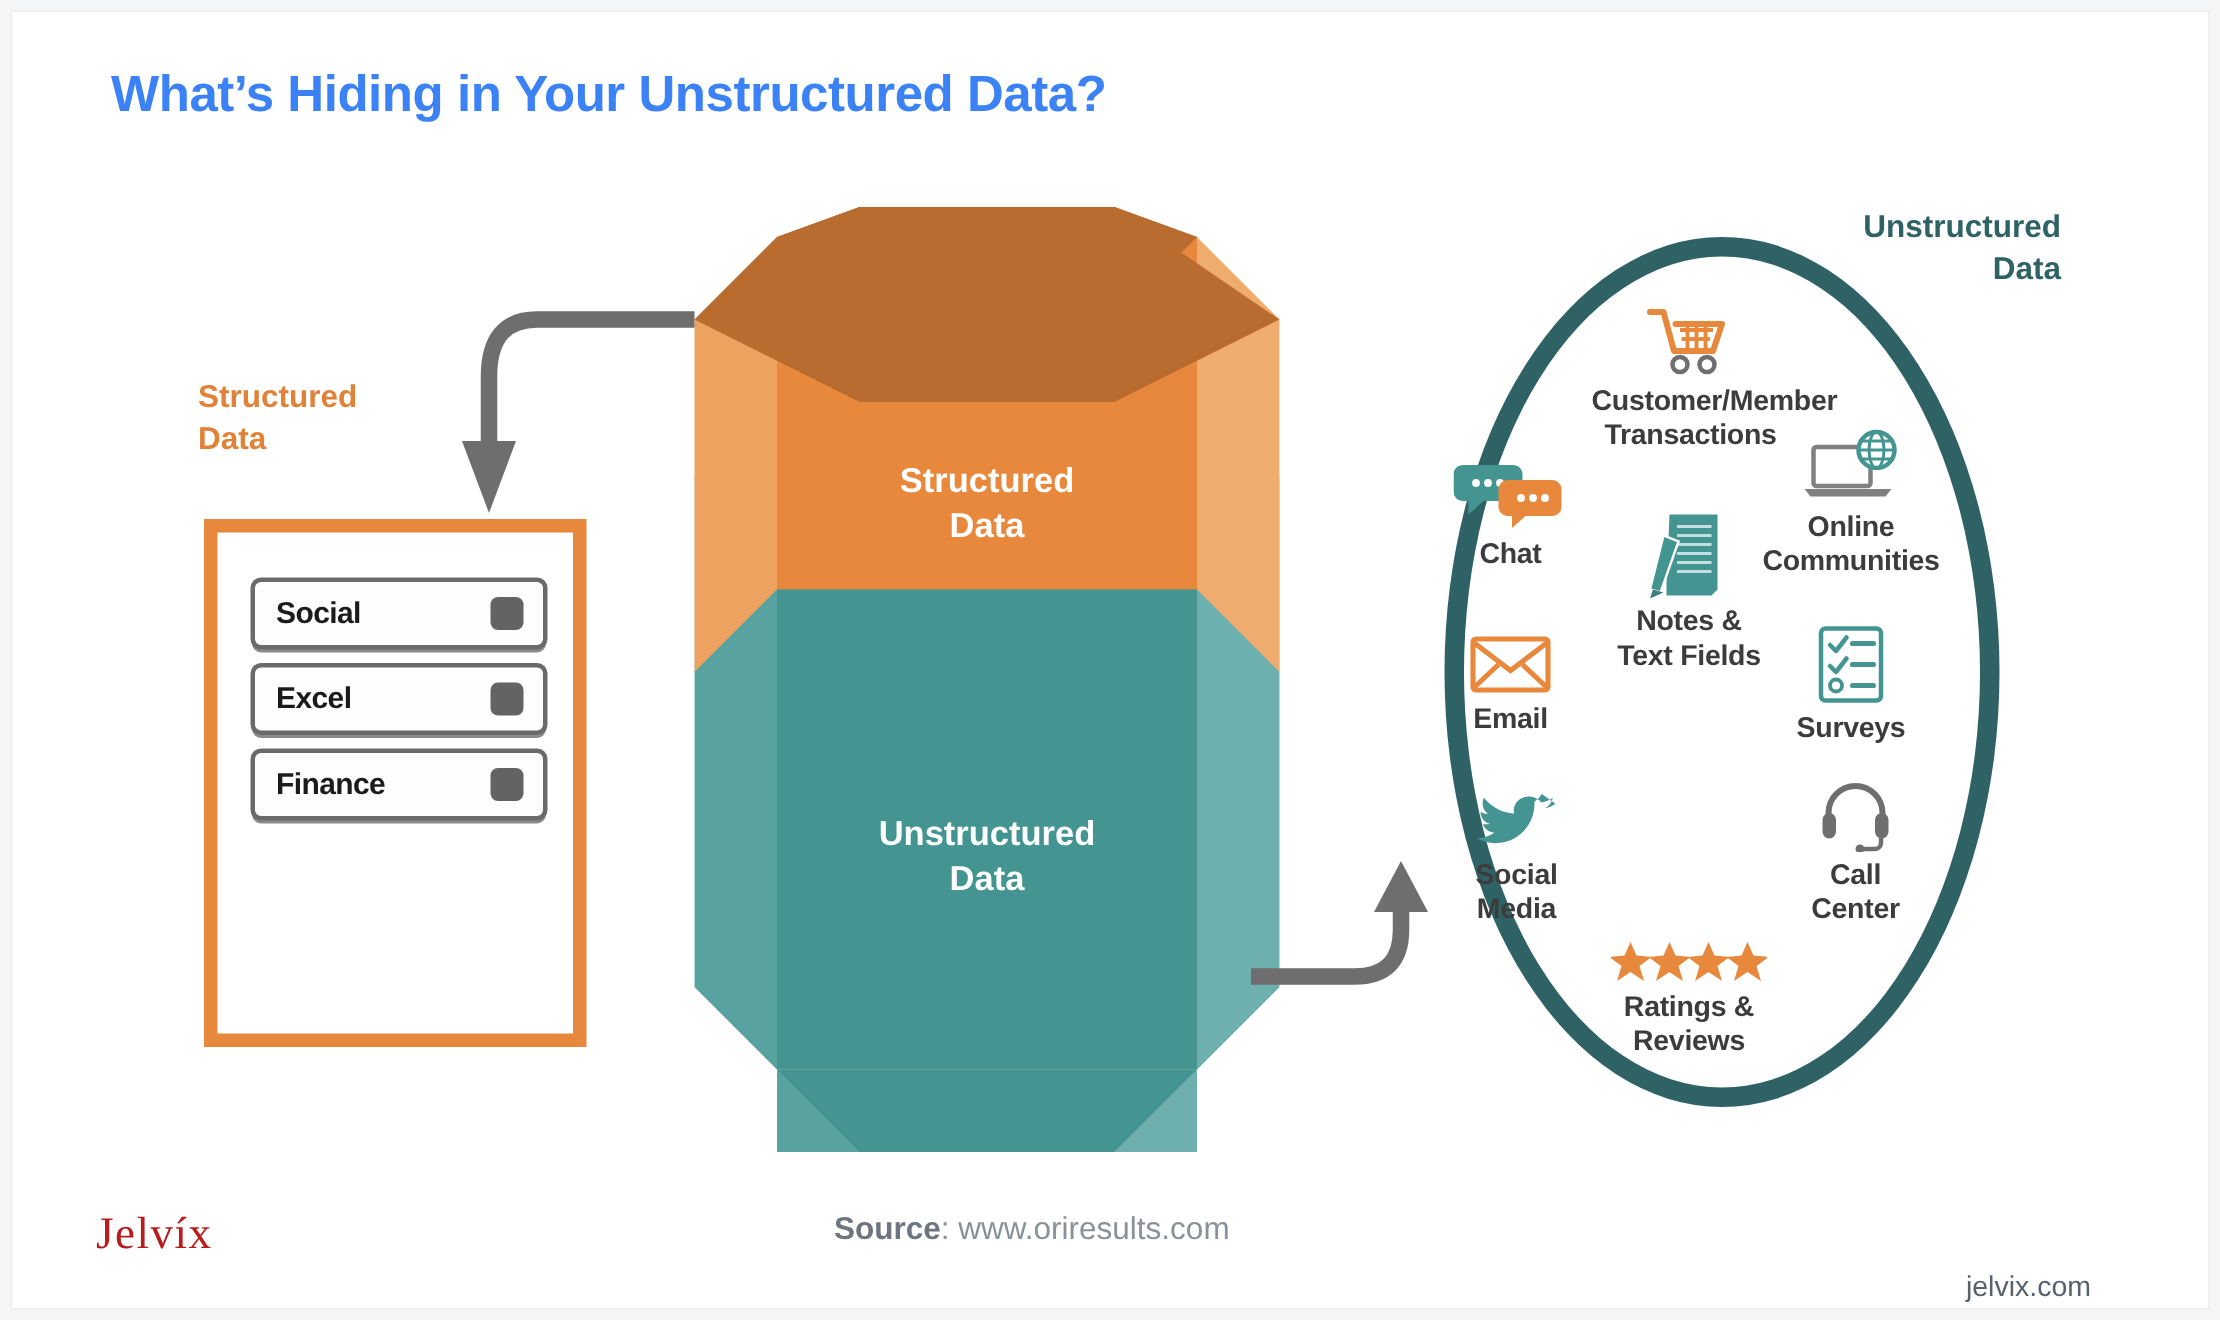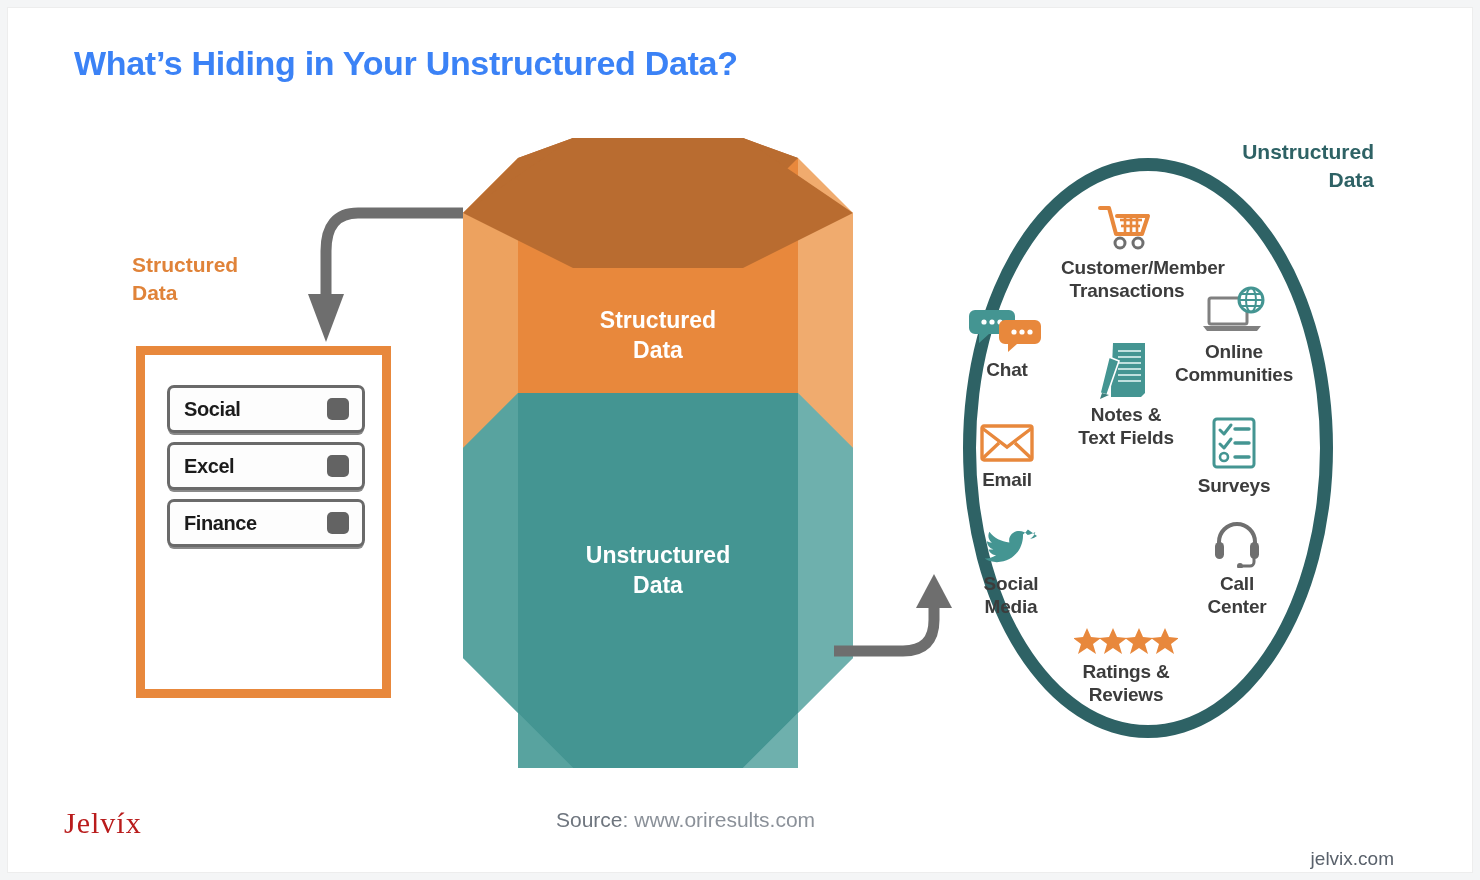--- a/index.html
+++ b/index.html
@@ -111,21 +111,21 @@
     position:absolute;left:56px;top:798px;
     font-size:30px;
     font-family:"Liberation Serif", serif;
     color:#b91c1c;
     letter-spacing:1px;
   }
   .source{
     position:absolute;left:548px;top:800px;
     font-size:21px;color:#8b9199;
   }
-  .source b{color:#6e757e;font-weight:normal;}
+  .source b{color:#6e757e;font-weight:bold;}
   .site{
     position:absolute;right:78px;top:840px;
     font-size:19px;color:#59616b;
   }
 </style>
 </head>
 <body>
 
 <div id="slide">
 

